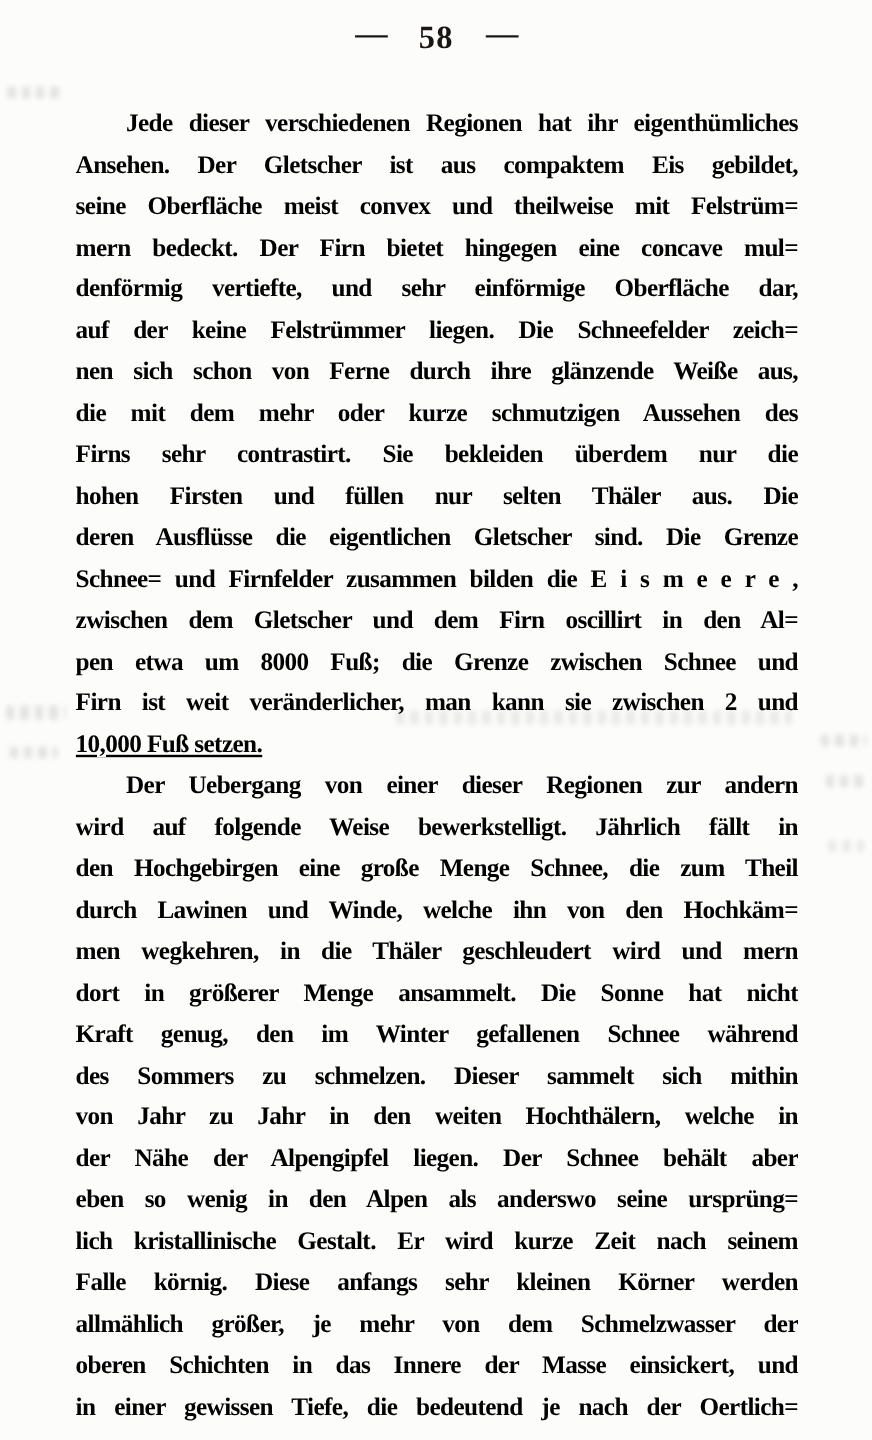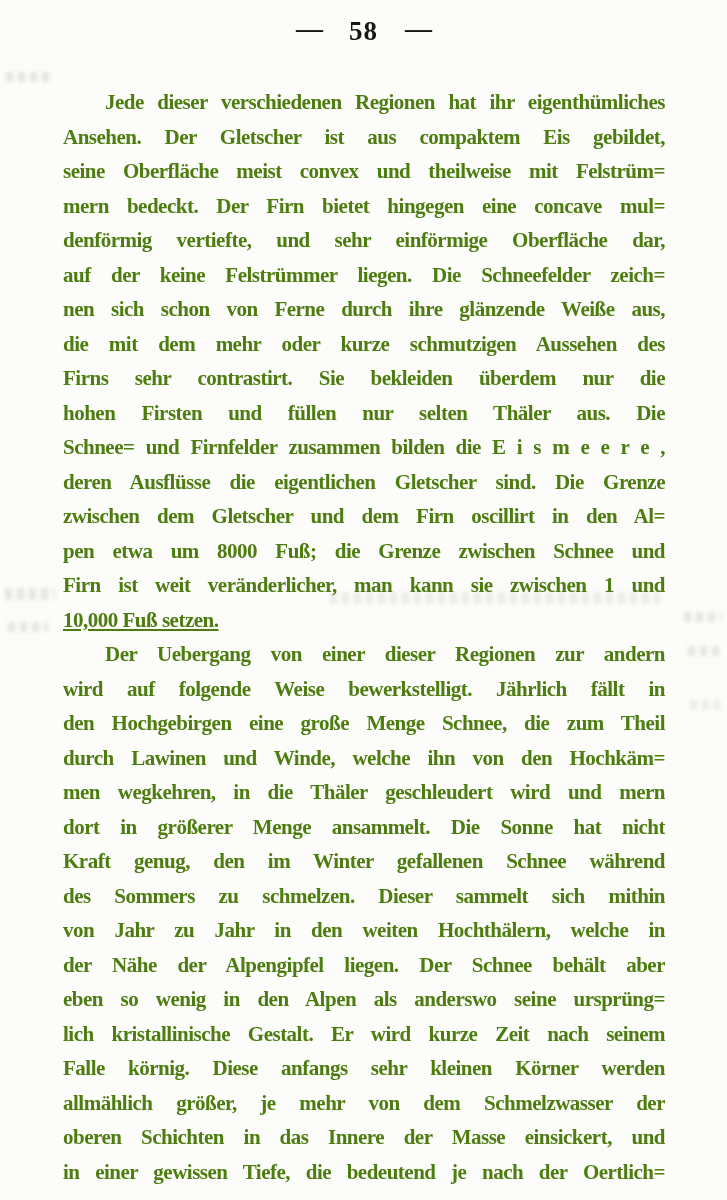--- a/index.html
+++ b/index.html
@@ -28,21 +28,21 @@
     position:absolute;
     top:85px; left:63px; width:602px;
   }
   .line {
     height:34.5px; line-height:34.5px;
     font-size:21px; font-weight:700;
     letter-spacing:-0.5px;
     text-align:justify;
     text-align-last:justify;
     overflow:hidden;
-    color:#4d7c0f;
+    color:#000000;
   }
   .line.indent { text-indent:42px; }
   .line.para-end { text-align-last:left;text-decoration:underline; }
 
   
   .ghost {
     position:absolute;
     opacity:0.14;
     filter:blur(2px);
     background:repeating-linear-gradient(90deg,#55504a 0 7px,transparent 7px 12px);
@@ -69,25 +69,25 @@
     <div class="line indent">Jede dieser verschiedenen Regionen hat ihr eigenthümliches</div>
     <div class="line">Ansehen.  Der Gletscher ist aus compaktem Eis gebildet,</div>
     <div class="line">seine Oberfläche meist convex und theilweise mit Felstrüm=</div>
     <div class="line">mern bedeckt.  Der Firn bietet hingegen eine concave mul=</div>
     <div class="line">denförmig vertiefte, und sehr einförmige Oberfläche dar,</div>
     <div class="line">auf der keine Felstrümmer liegen.  Die Schneefelder zeich=</div>
     <div class="line">nen sich schon von Ferne durch ihre glänzende Weiße aus,</div>
     <div class="line">die mit dem mehr oder kurze schmutzigen Aussehen des</div>
     <div class="line">Firns sehr contrastirt.  Sie bekleiden überdem nur die</div>
     <div class="line">hohen Firsten und füllen nur selten Thäler aus.  Die</div>
+    <div class="line">deren Ausflüsse die eigentlichen Gletscher sind. Die Grenze</div>
     <div class="line">Schnee= und Firnfelder zusammen bilden die E i s m e e r e ,</div>
-    <div class="line">deren Ausflüsse die eigentlichen Gletscher sind. Die Grenze</div>
     <div class="line">zwischen dem Gletscher und dem Firn oscillirt in den Al=</div>
     <div class="line">pen etwa um 8000 Fuß; die Grenze zwischen Schnee und</div>
-    <div class="line">Firn ist weit veränderlicher, man kann sie zwischen 1 und</div>
+    <div class="line">Firn ist weit veränderlicher, man kann sie zwischen 2 und</div>
     <div class="line para-end">10,000 Fuß setzen.</div>
     <div class="line indent">Der Uebergang von einer dieser Regionen zur andern</div>
     <div class="line">wird auf folgende Weise bewerkstelligt.  Jährlich fällt in</div>
     <div class="line">den Hochgebirgen eine große Menge Schnee, die zum Theil</div>
     <div class="line">durch Lawinen und Winde, welche ihn von den Hochkäm=</div>
     <div class="line">men wegkehren, in die Thäler geschleudert wird und mern</div>
     <div class="line">dort in größerer Menge ansammelt.  Die Sonne hat nicht</div>
     <div class="line">Kraft genug, den im Winter gefallenen Schnee während</div>
     <div class="line">des Sommers zu schmelzen.  Dieser sammelt sich mithin</div>
     <div class="line">von Jahr zu Jahr in den weiten Hochthälern, welche in</div>

